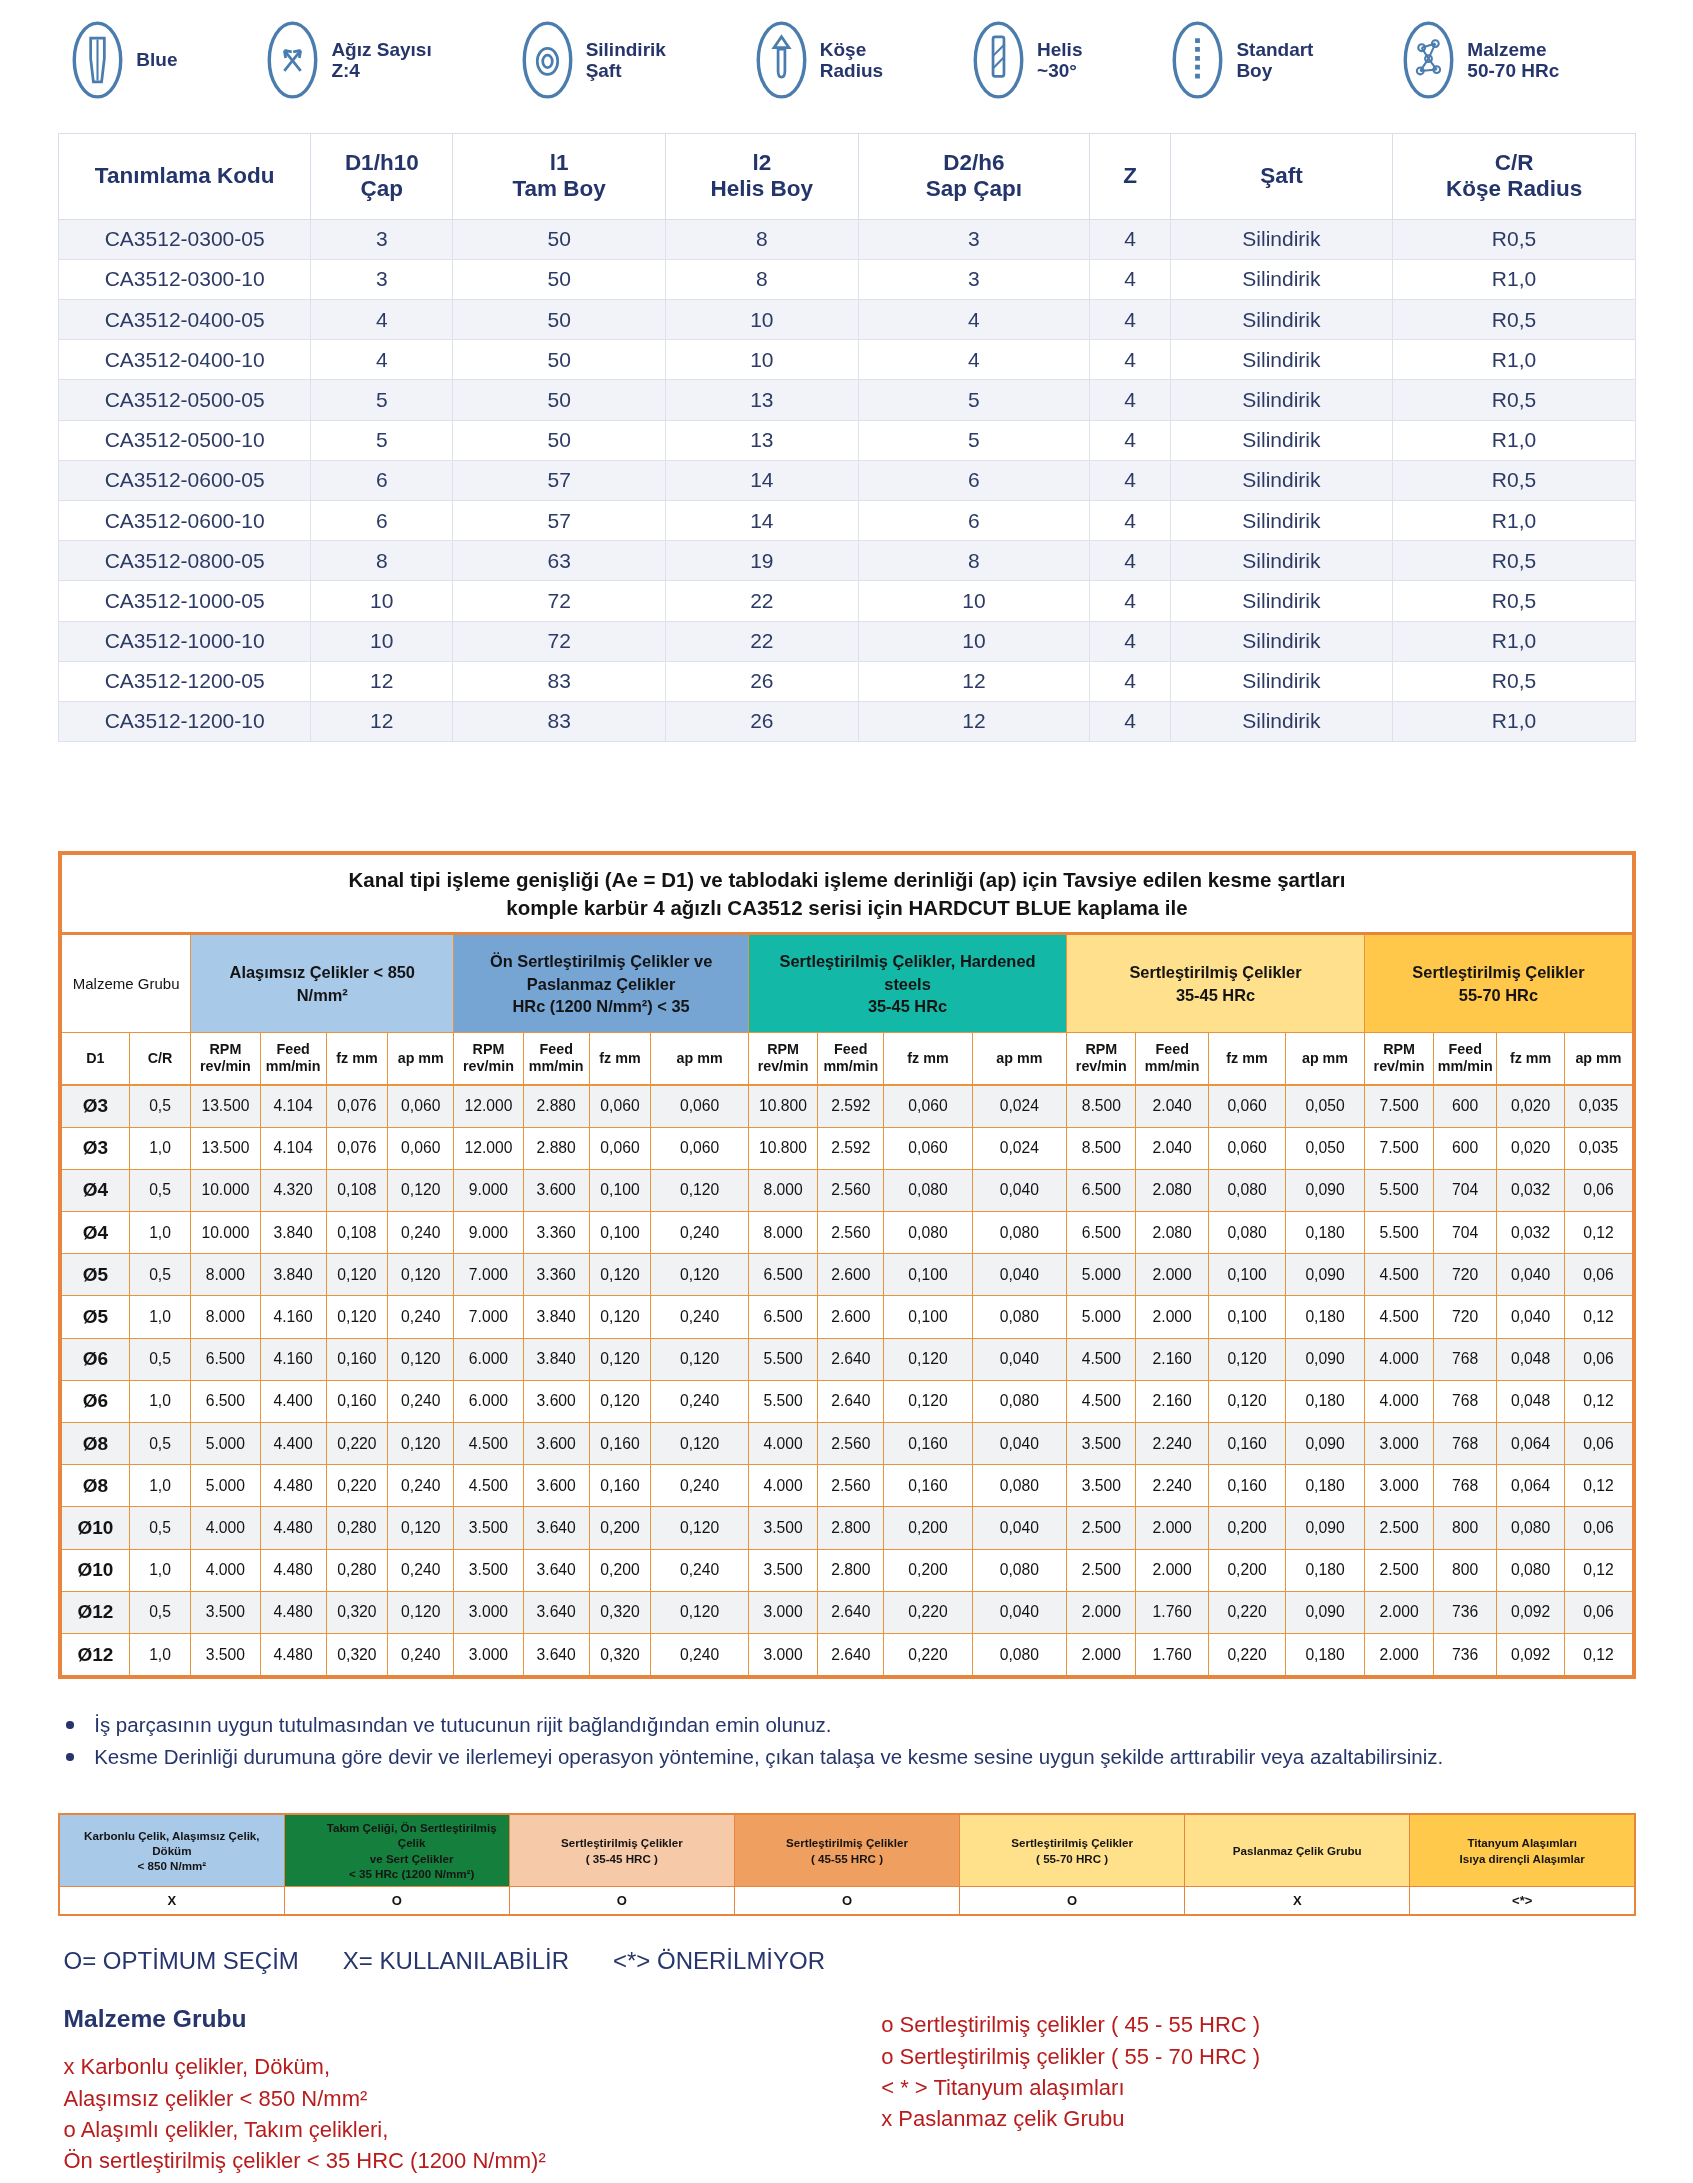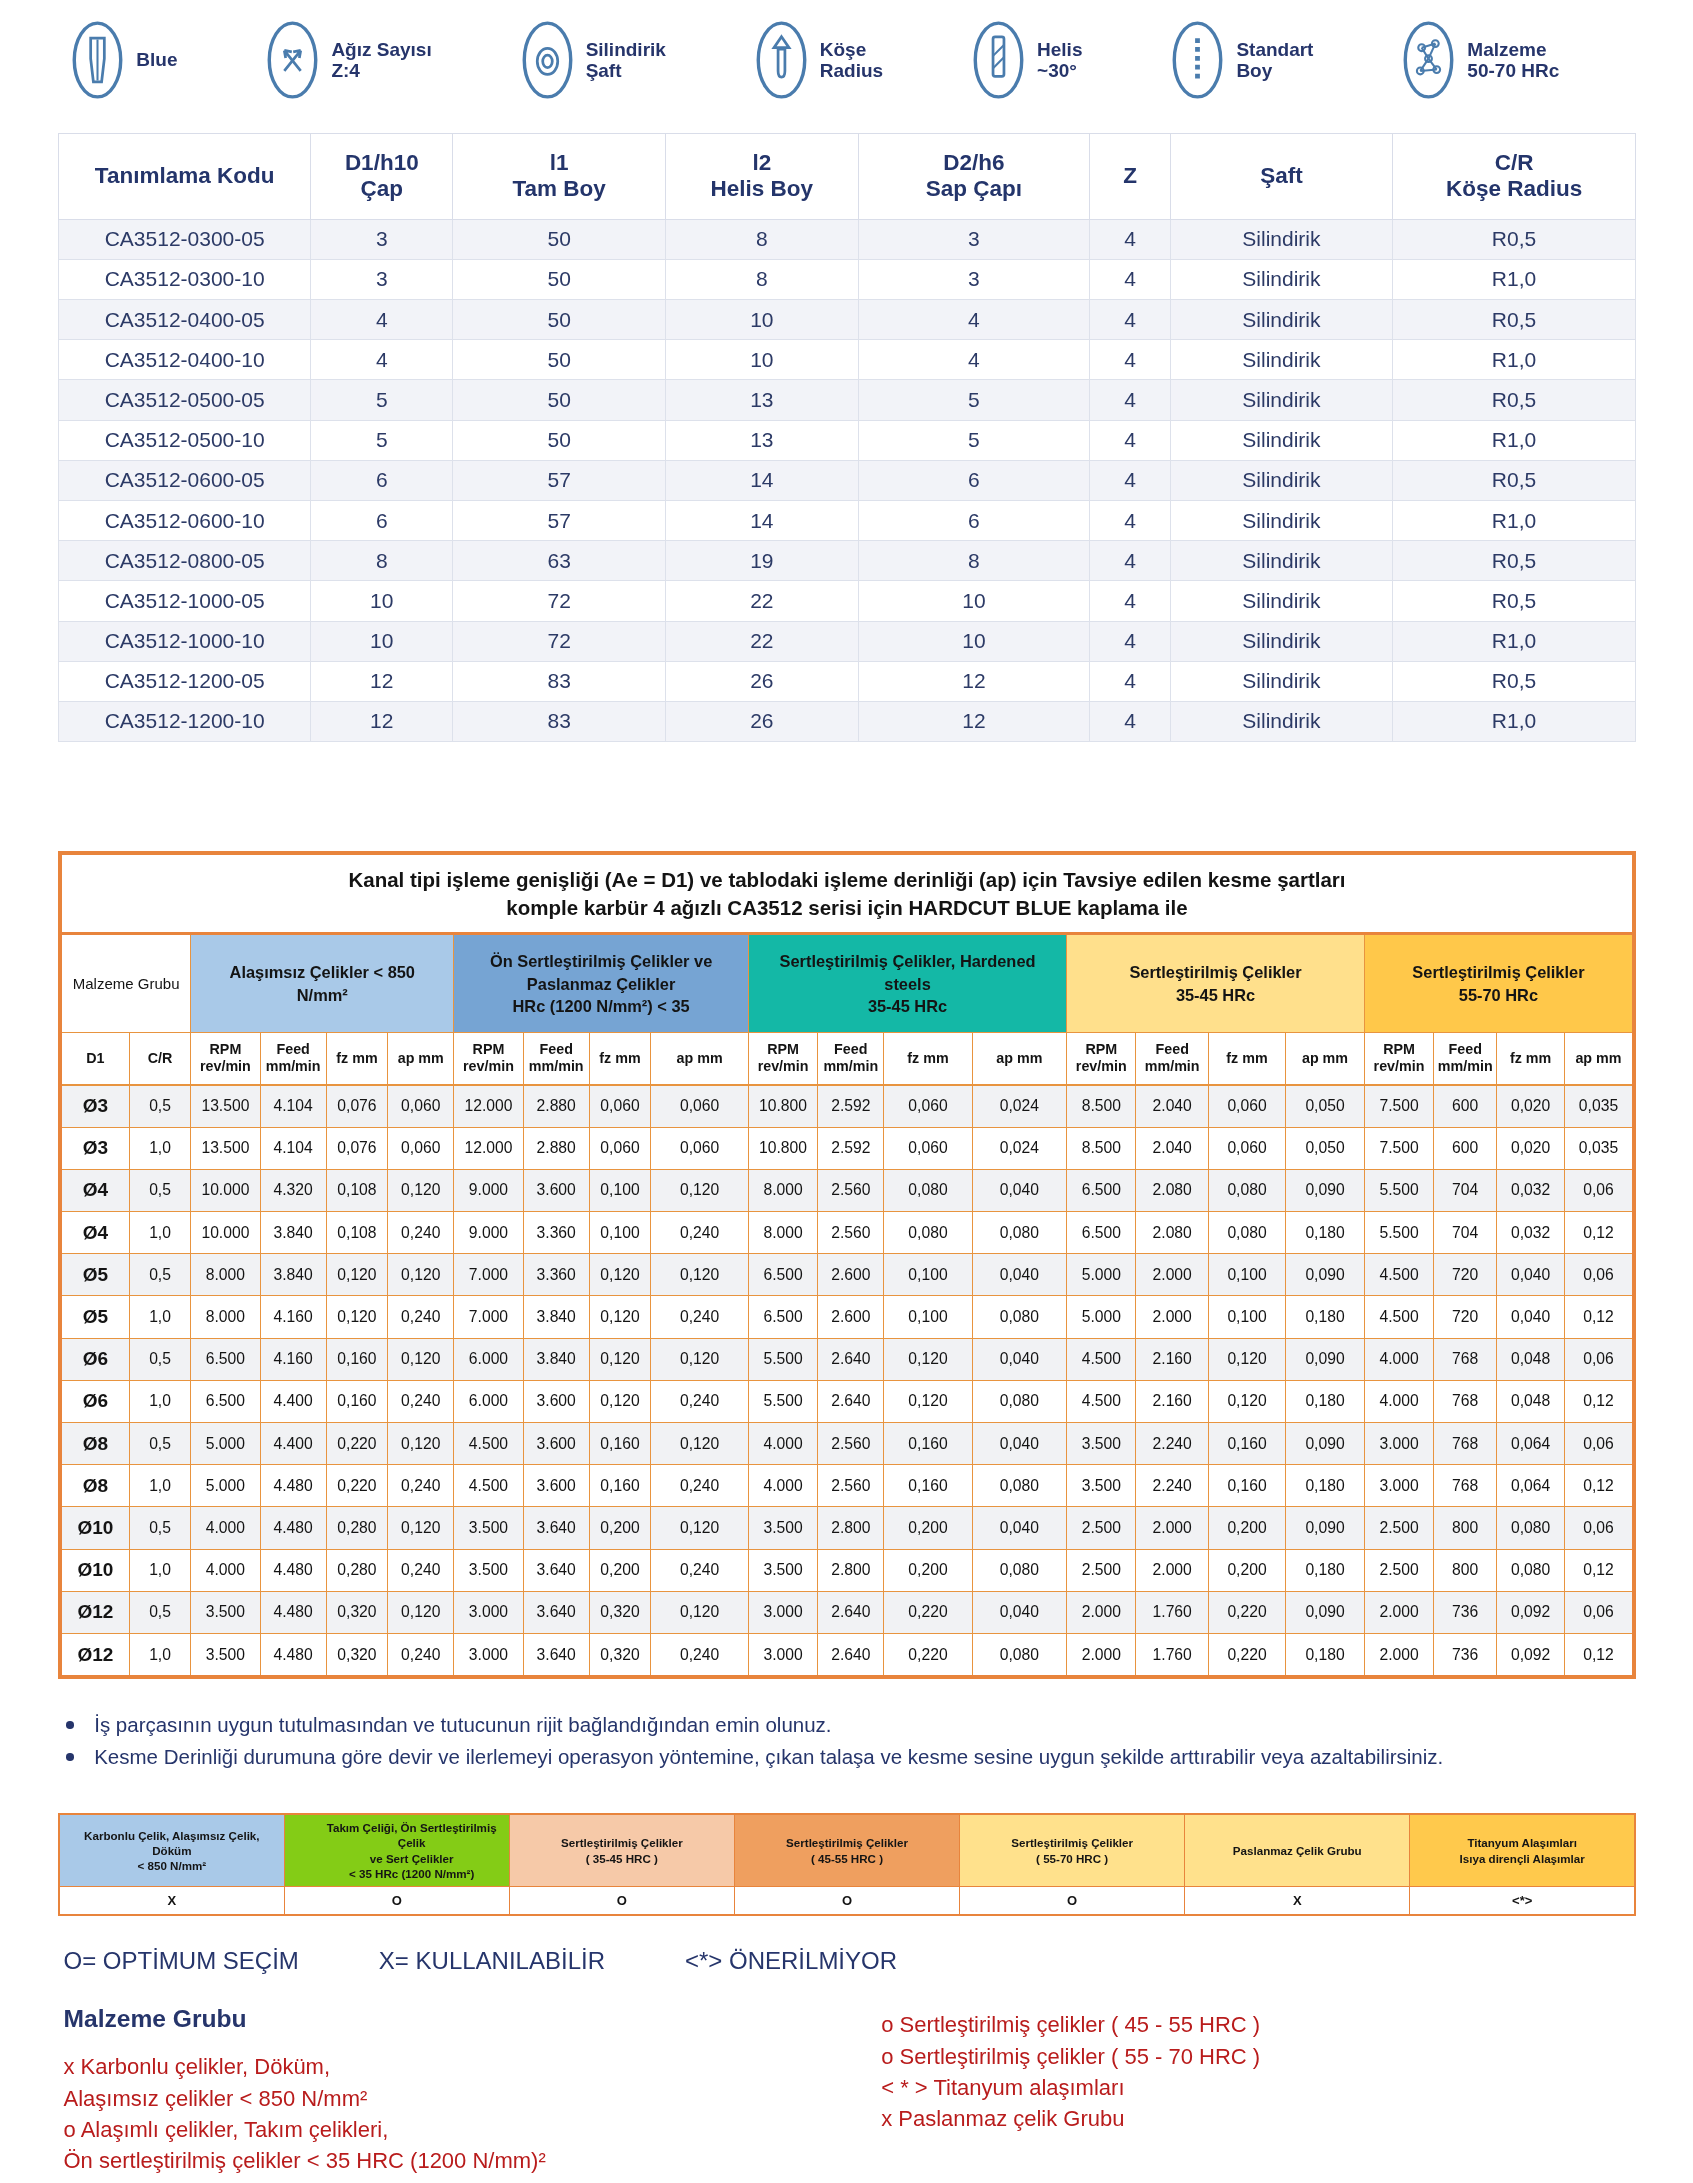--- a/index.html
+++ b/index.html
@@ -57,21 +57,21 @@
   .dot{flex:0 0 auto;width:7.5px;height:7.5px;border-radius:50%;background:#26356B;margin-top:9px;}
   .ntext{font-size:20.5px;color:#26356B;line-height:1.3;}
 
   
   .lg{border-collapse:collapse;width:100%;table-layout:fixed;margin-top:42px;border:2.7px solid #E8843C;}
   .lg td{border:1.4px solid #E8843C;text-align:center;vertical-align:middle;}
   .lg .lbl{font-size:11.6px;font-weight:bold;color:#141414;padding:5.5px 4.1px;height:40px;white-space:pre-line;line-height:1.3;}
   .lg .sym{font-size:13px;font-weight:bold;color:#141414;background:#ffffff;padding:4.1px;height:19px;}
 
   
-  .keyline{display:flex;gap:80px;margin:31px 0 0 5.5px;font-size:24px;color:#26356B;}
+  .keyline{display:flex;gap:44px;margin:31px 0 0 5.5px;font-size:24px;color:#26356B;}
 
   
   .matsec{display:flex;margin:30px 0 0 5.5px;}
   .matleft{width:52%;}
   .matright{padding-top:4.1px;}
   .mathead{font-size:24.6px;font-weight:bold;color:#26356B;margin-bottom:18px;}
   .mline{font-size:22px;color:#b91c1c;line-height:1.42;}
 
   svg.badge{display:block;}
   .prl{white-space:pre-line;}
@@ -773,21 +773,21 @@
         <span class="dot"></span>
         <span class="ntext">Kesme Derinliği durumuna göre devir ve ilerlemeyi operasyon yöntemine, çıkan talaşa ve kesme sesine uygun şekilde arttırabilir veya azaltabilirsiniz.</span>
       </div>
     </div>
 
   <table class="lg">
     <tbody>
       <tr>
           <td class="lbl prl" style="background: rgb(169, 201, 232);">Karbonlu Çelik, Alaşımsız Çelik, Döküm
 &lt; 850 N/mm²</td>
-          <td class="lbl prl" style="background: #84cc16; padding-left: 34px;">Takım Çeliği, Ön Sertleştirilmiş Çelik
+          <td class="lbl prl" style="background: #15803d; padding-left: 34px;">Takım Çeliği, Ön Sertleştirilmiş Çelik
 ve Sert Çelikler
 &lt; 35 HRc (1200 N/mm²)</td>
           <td class="lbl prl" style="background: rgb(246, 201, 168);">Sertleştirilmiş Çelikler
 ( 35-45 HRC )</td>
           <td class="lbl prl" style="background: rgb(239, 159, 95);">Sertleştirilmiş Çelikler
 ( 45-55 HRC )</td>
           <td class="lbl prl" style="background: rgb(255, 225, 140);">Sertleştirilmiş Çelikler
 ( 55-70 HRC )</td>
           <td class="lbl prl" style="background: rgb(255, 225, 140);">Paslanmaz Çelik Grubu</td>
           <td class="lbl prl" style="background: rgb(255, 201, 76);">Titanyum Alaşımları

